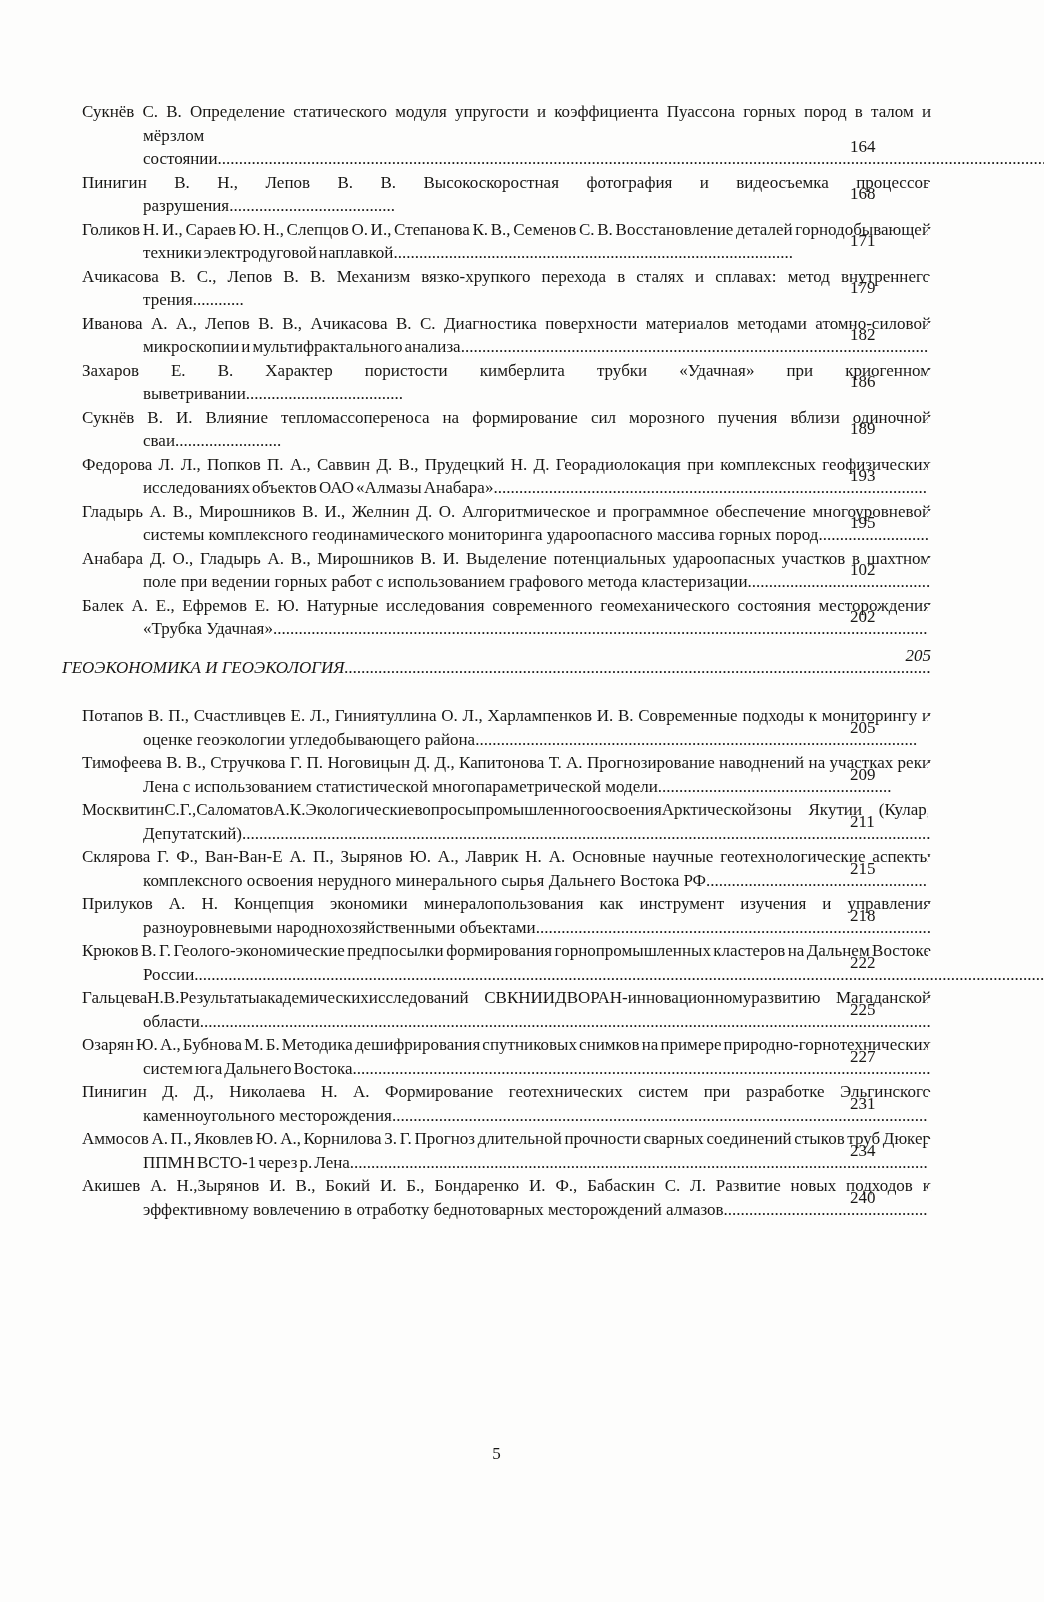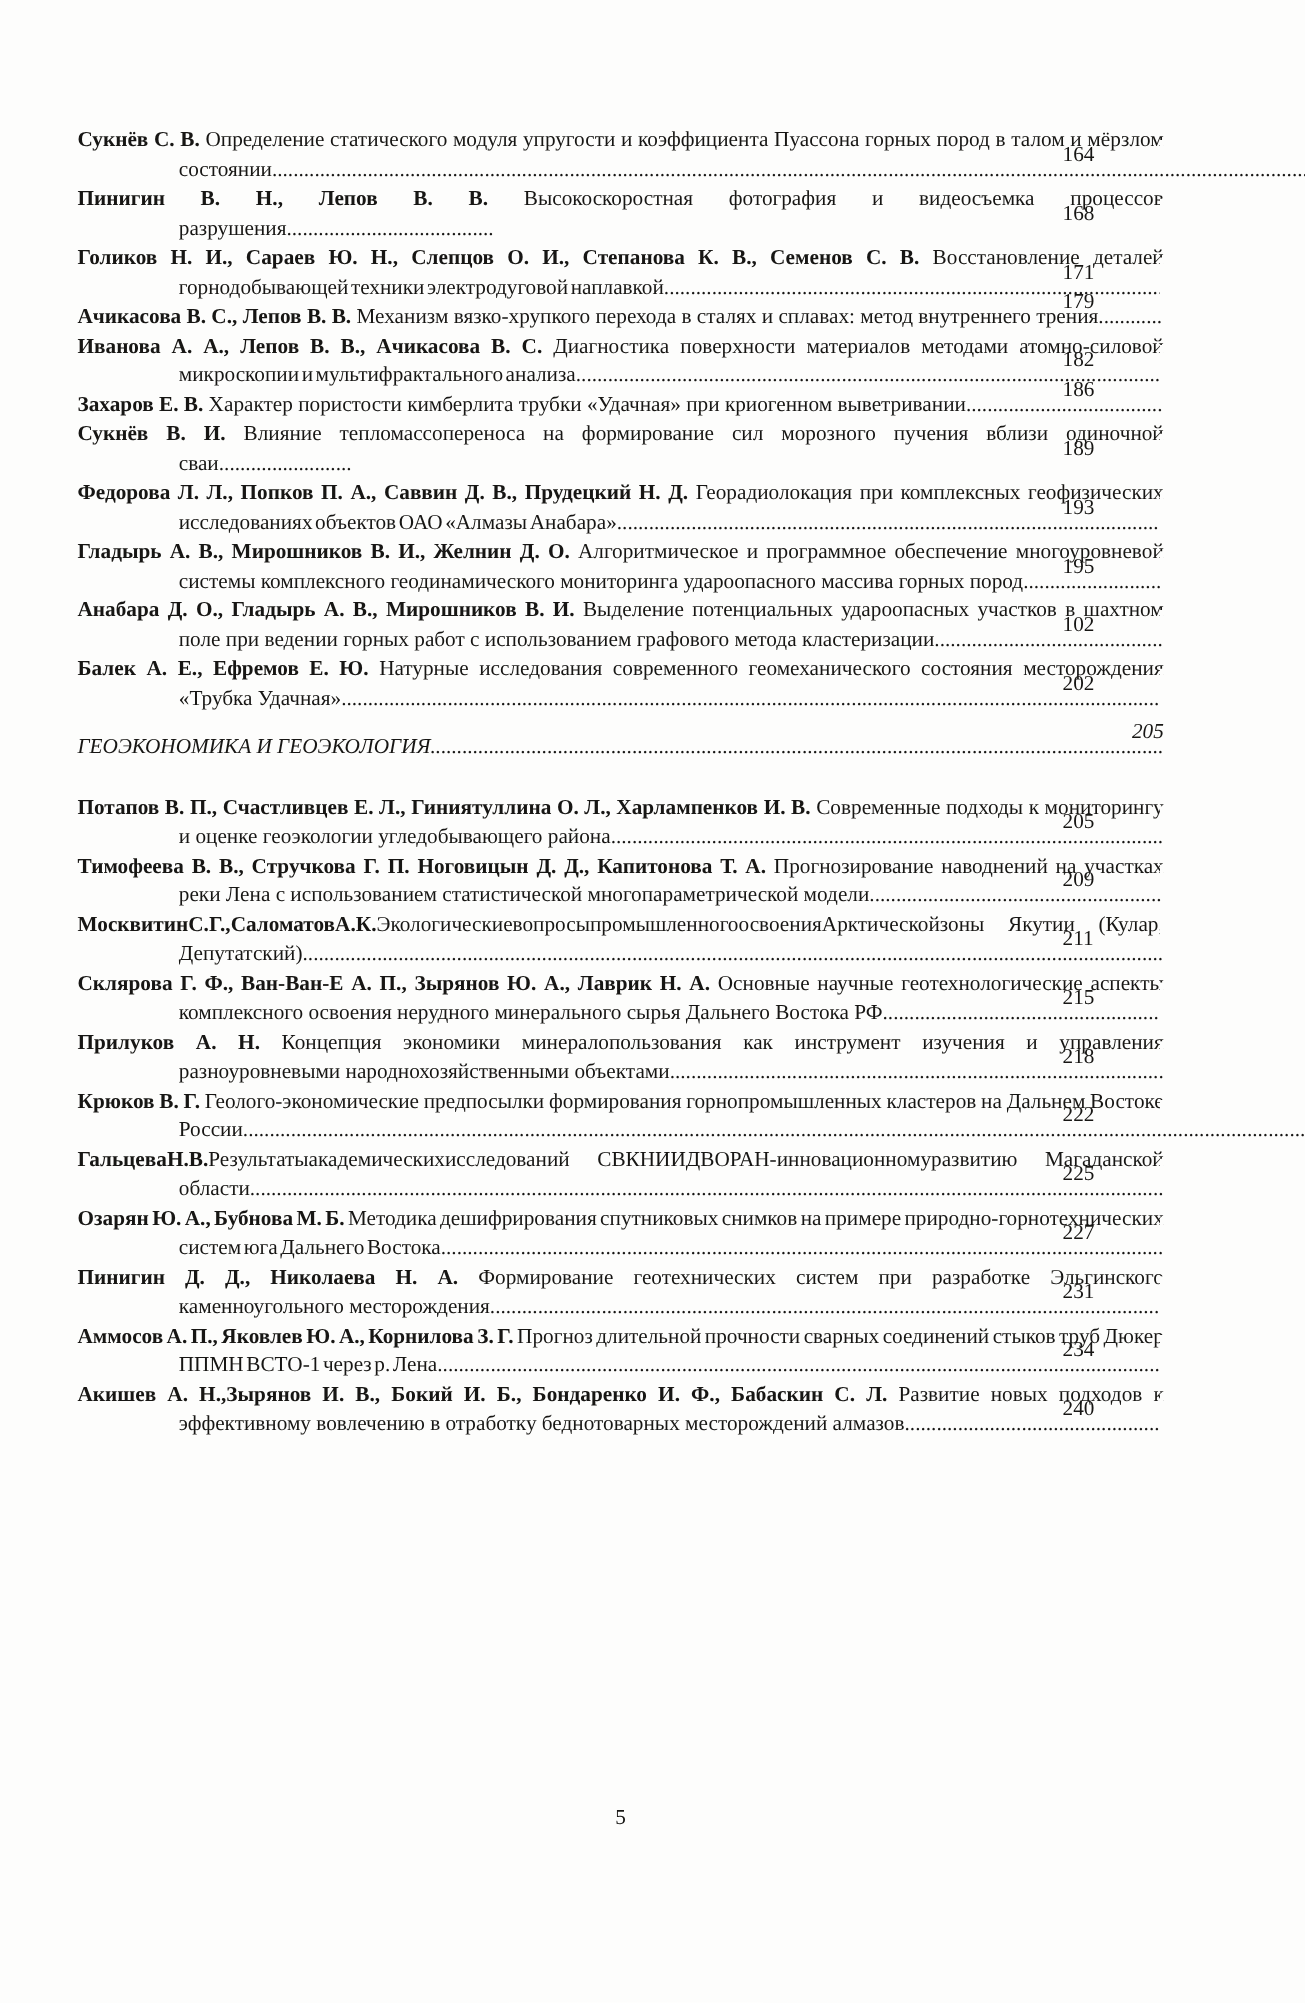--- a/index.html
+++ b/index.html
@@ -24,21 +24,21 @@
   }
   .entry {
     margin: 0;
     padding-left: 81px;
     text-indent: -81px;
     text-align: justify;
     font-size: 17px;
     line-height: 23.5px;
     position: relative;
   }
-  .entry .authors { font-weight: bold; }
+  .entry .authors { font-weight: normal; margin-left: 20px; }
   .entry .leader { word-break: keep-all; }
   .entry .pagenum {
     position: absolute;
     right: 0;
     bottom: 12px;
     line-height: 23.5px;
     background: var(--paper, #fdfdfc);
     padding-left: 3px;
   }
   .entry.heading {

